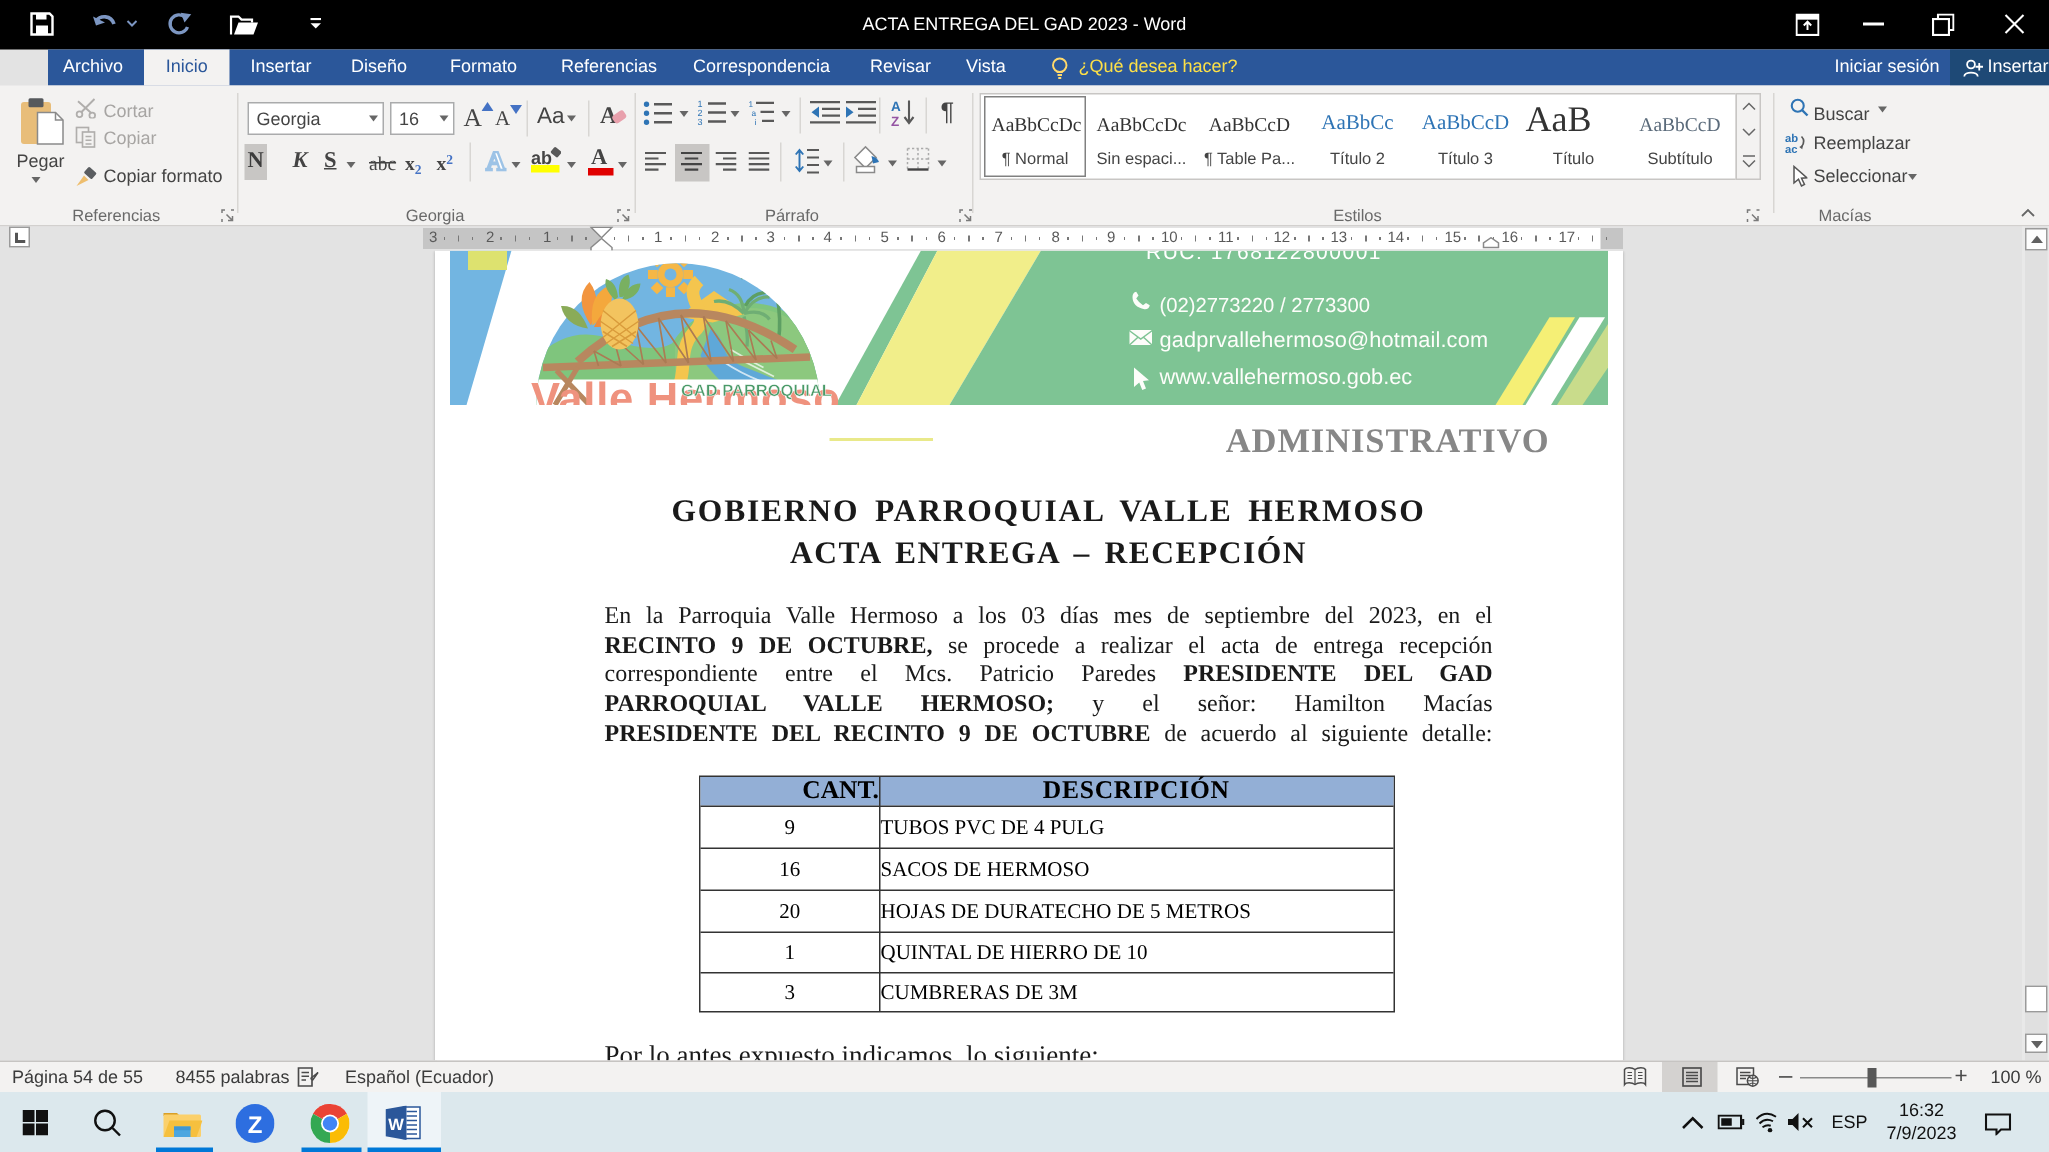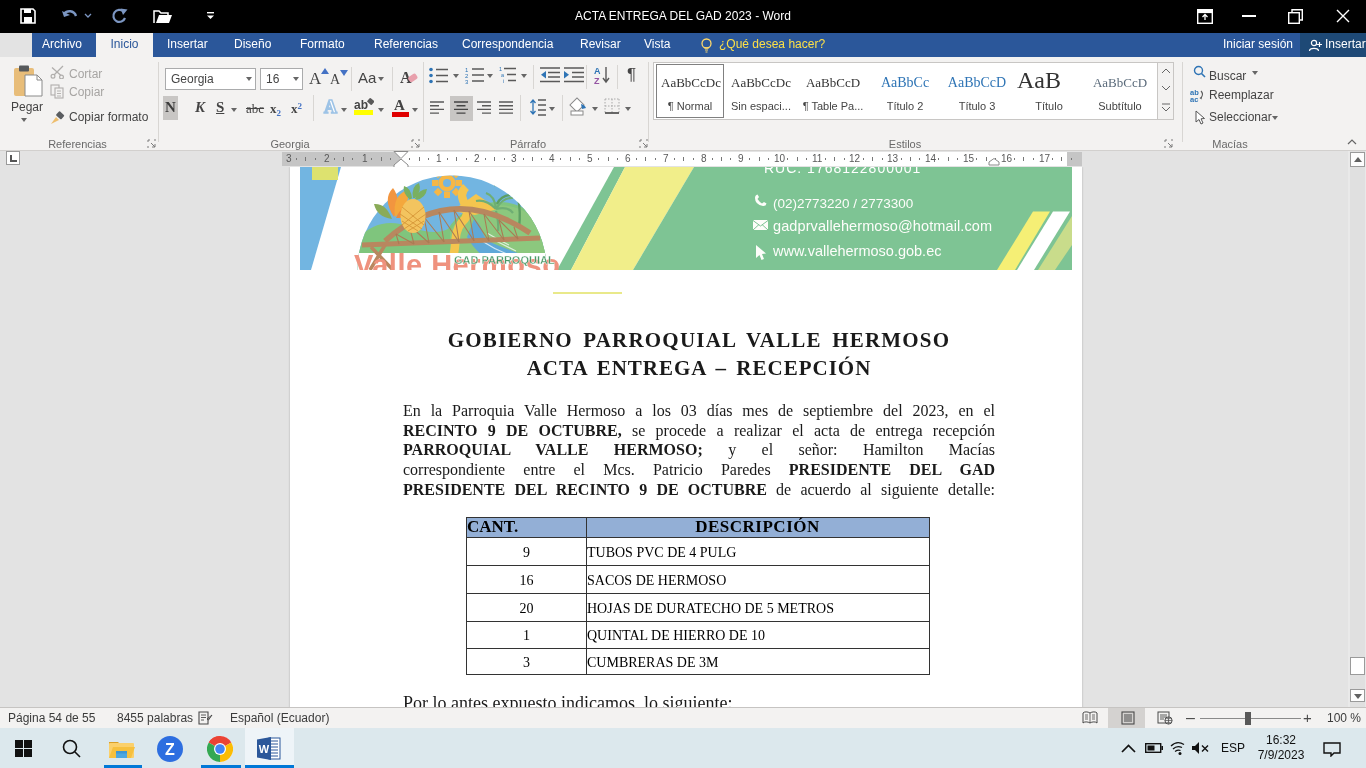--- a/index.html
+++ b/index.html
@@ -473,40 +473,41 @@
       <text x="473" y="41" font-family="Liberation Sans" font-size="13.5" fill="#fdfdfa" letter-spacing="0">(02)2773220 / 2773300</text>
       <g>
         <rect x="453" y="53" width="15" height="10" rx="1" fill="#fdfdfa"></rect>
         <path d="M453 53.5 L460.5 59 L468 53.5 M453 63 L459 57.5 M468 63 L462 57.5" stroke="#7ec494" stroke-width="1" fill="none"></path>
       </g>
       <text x="473" y="64" font-family="Liberation Sans" font-size="14.5" fill="#fdfdfa" letter-spacing="0.1">gadprvallehermoso@hotmail.com</text>
       <path d="M456 78 L456 91 L459.5 88 L461.5 93 L464 92 L462 87 L466 86.5 Z" fill="#fdfdfa"></path>
       <text x="473" y="89" font-family="Liberation Sans" font-size="14.5" fill="#fdfdfa" letter-spacing="0">www.vallehermoso.gob.ec</text>
     </svg>
 
+    <div class="abs serif" style="left:0px;top:114px;width:743px;text-align:right;font-size:23px;font-weight:bold;color:#878787;letter-spacing:0.6px">ADMINISTRATIVO</div>
     <div class="abs" style="left:263px;top:125px;width:69px;height:2px;background:#e9e98a"></div>
     <div class="abs serif" style="left:113px;top:161px;width:592px;text-align:center;font-size:21px;font-weight:bold;color:#1a1a1a;letter-spacing:1.2px;word-spacing:4px">GOBIERNO PARROQUIAL VALLE HERMOSO</div>
     <div class="abs serif" style="left:113px;top:189px;width:592px;text-align:center;font-size:21px;font-weight:bold;color:#1a1a1a;letter-spacing:1px;word-spacing:3px">ACTA ENTREGA – RECEPCIÓN</div>
     <div class="abs serif" style="left:113px;top:234px;width:592px;font-size:16px;color:#1a1a1a;line-height:19.7px">
       <div style="text-align:justify;text-align-last:justify">En la Parroquia Valle Hermoso a los 03 días mes de septiembre del 2023, en el</div>
       <div style="text-align:justify;text-align-last:justify"><b>RECINTO 9 DE OCTUBRE,</b> se procede a realizar el acta de entrega recepción</div>
+      <div style="text-align:justify;text-align-last:justify">correspondiente entre el Mcs. Patricio Paredes <b>PRESIDENTE DEL GAD</b></div>
       <div style="text-align:justify;text-align-last:justify"><b>PARROQUIAL VALLE HERMOSO;</b> y el señor: Hamilton Macías</div>
-      <div style="text-align:justify;text-align-last:justify">correspondiente entre el Mcs. Patricio Paredes <b>PRESIDENTE DEL GAD</b></div>
       <div style="text-align:justify;text-align-last:justify"><b>PRESIDENTE DEL RECINTO 9 DE OCTUBRE</b> de acuerdo al siguiente detalle:</div>
     </div>
 
     <div class="abs" style="left:176px;top:350px;width:464px;height:158px;border:1px solid #333">
       <div class="abs" style="left:0;top:0;width:462px;height:19px;background:#93afd6"></div>
       <div class="abs" style="left:119px;top:0;width:1px;height:156px;background:#333"></div>
       <div class="abs" style="left:0;top:19px;width:462px;height:1px;background:#333"></div>
       <div class="abs" style="left:0;top:47px;width:462px;height:1px;background:#333"></div>
       <div class="abs" style="left:0;top:75px;width:462px;height:1px;background:#333"></div>
       <div class="abs" style="left:0;top:103px;width:462px;height:1px;background:#333"></div>
       <div class="abs" style="left:0;top:130px;width:462px;height:1px;background:#333"></div>
-      <div class="abs serif" style="left:0;top:-1px;width:119px;text-align:left;font-size:17px;font-weight:bold">CANT.</div>
+      <div class="abs serif" style="left:0;top:-1px;width:119px;text-align:right;font-size:17px;font-weight:bold">CANT.</div>
       <div class="abs serif" style="left:119px;top:-1px;width:343px;text-align:center;font-size:17px;font-weight:bold;letter-spacing:0.5px">DESCRIPCIÓN</div>
       <div class="abs serif" style="left:0;top:27px;width:119px;text-align:center;font-size:14px">9</div>
       <div class="abs serif" style="left:120px;top:27px;font-size:14px">TUBOS PVC DE 4 PULG</div>
       <div class="abs serif" style="left:0;top:55px;width:119px;text-align:center;font-size:14px">16</div>
       <div class="abs serif" style="left:120px;top:55px;font-size:14px">SACOS DE HERMOSO</div>
       <div class="abs serif" style="left:0;top:83px;width:119px;text-align:center;font-size:14px">20</div>
       <div class="abs serif" style="left:120px;top:83px;font-size:14px">HOJAS DE DURATECHO DE 5 METROS</div>
       <div class="abs serif" style="left:0;top:110px;width:119px;text-align:center;font-size:14px">1</div>
       <div class="abs serif" style="left:120px;top:110px;font-size:14px">QUINTAL DE HIERRO DE 10</div>
       <div class="abs serif" style="left:0;top:137px;width:119px;text-align:center;font-size:14px">3</div>

